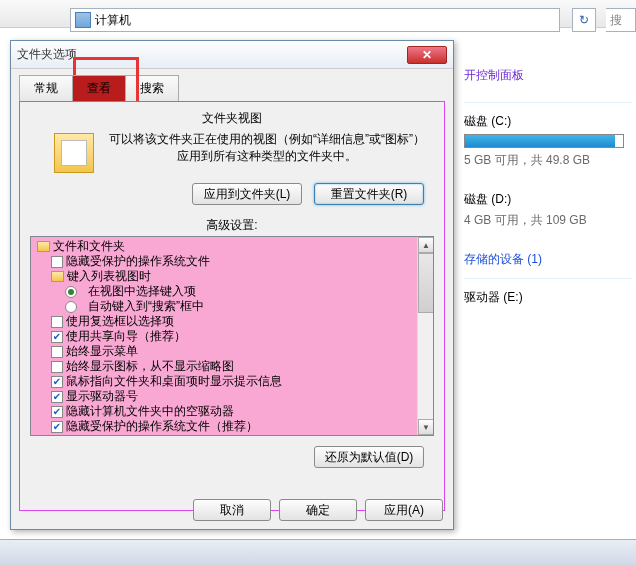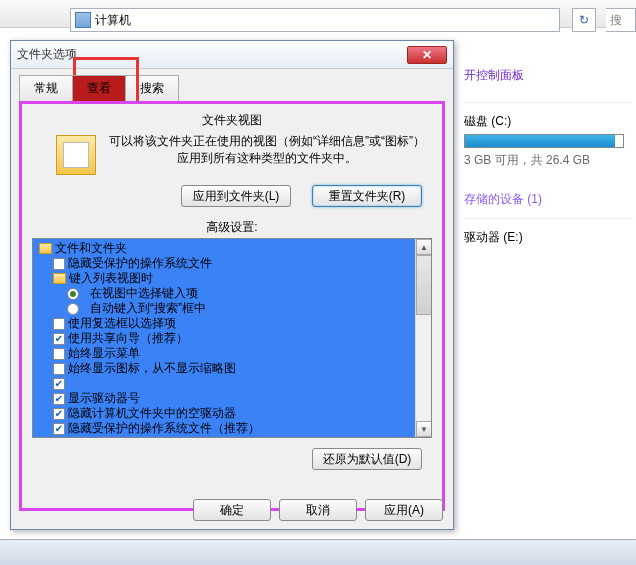--- a/index.html
+++ b/index.html
@@ -11,45 +11,45 @@
 .refresh-btn { position: absolute; top: 8px; right: 40px; width: 24px; height: 24px; border: 1px solid #a7b2c0; background: #fff; display: flex; align-items: center; justify-content: center; color: #2a5db0; }
 .search-box { position: absolute; top: 8px; right: 0; width: 30px; height: 24px; border: 1px solid #a7b2c0; border-left: none; background: #fff; display: flex; align-items: center; padding: 0 4px; color: #888; }
 
 .right-panel { position: absolute; top: 55px; left: 460px; right: 0; bottom: 0; padding: 8px 4px; }
 .ctrl-link { color: #6d28d9; margin: 4px 0 18px 0; }
 .disk-block { margin-bottom: 22px; }
 .disk-label { color: #000; margin-bottom: 4px; }
 .disk-bar { width: 160px; height: 14px; border: 1px solid #888; background: #fff; position: relative; margin-bottom: 4px; }
 .disk-fill { position: absolute; top: 0; left: 0; height: 100%; background: linear-gradient(#3fb6ea,#1d8cd0); }
 .disk-info { color: #6a6a6a; }
-.dev-header { color: #8b5cf6; margin: 14px 0 10px 0; }
+.dev-header { color: #1d4ed8; margin: 14px 0 10px 0; }
 .divider-line { border-top: 1px solid #e6eef8; margin: 4px 0 10px 0; }
 
 .dialog { position: absolute; top: 40px; left: 10px; width: 444px; height: 490px; background: #f0f0f0; border: 1px solid #6b8aaa; box-shadow: 2px 2px 6px rgba(0,0,0,.3); text-align: center; }
 .titlebar { height: 28px; background: linear-gradient(#fdfdfd,#e8eef6); display: flex; align-items: center; justify-content: space-between; padding: 0 6px; border-bottom: 1px solid #ccc; }
 .title-text { color: #333; }
 .close-btn { width: 40px; height: 18px; background: linear-gradient(#e78, #c9302c); border: 1px solid #a02622; border-radius: 2px; color: #fff; display: flex; align-items: center; justify-content: center; font-weight: bold; font-size: 11px; }
 
 .tabs { display: flex; margin: 6px 0 0 8px; position: relative; }
 .tab { padding: 4px 14px; border: 1px solid #aaa; background: linear-gradient(#fafafa,#e8e8e8); border-bottom: none; margin-right: -1px; position: relative; cursor: default; }
 .tab.active { background: #b91c1c; z-index: 3; }
 .tab-highlight { position: absolute; border: 3px solid #e73434; top: -18px; left: 54px; width: 66px; height: 54px; pointer-events: none; }
-.tab-content { border: 3px solid #d946ef; margin: 0 8px; height: 410px; background: #f0f0f0; padding: 8px 10px; position: relative; }
+.tab-content { border: 1px solid #d946ef; margin: 0 8px; height: 410px; background: #f0f0f0; padding: 8px 10px; position: relative; }
 
 .section-label { margin-bottom: 2px; }
 .view-row { display: flex; }
 .folder-ico { width: 40px; height: 40px; margin: 4px 6px 4px 24px; background: linear-gradient(#ffe9a8,#f4c54b); border: 1px solid #cc9a1f; position: relative; }
 .folder-ico::after { content:""; position:absolute; inset:6px; background:#fff; border:1px solid #bbb; }
 .view-desc { flex: 1; padding: 2px 4px; line-height: 1.4; }
-.btn-row { display: flex; justify-content: flex-end; gap: 21px; margin: 6px 10px 10px 0; }
+.btn-row { display: flex; justify-content: flex-end; gap: 12px; margin: 6px 10px 10px 0; }
 .win-btn { min-width: 110px; height: 22px; border: 1px solid #8a8a8a; background: linear-gradient(#fdfdfd,#e3e3e3); border-radius: 3px; padding: 0 8px; display: flex; align-items: center; justify-content: center; cursor: default; }
 .win-btn.hl { border: 1px solid #3c7fb1; box-shadow: 0 0 2px #6fb7e8 inset, 0 0 3px #6fb7e8; }
 
 .adv-label { margin: 12px 0 2px 0; }
-.tree-box { border: 1px solid #828790; background: #3b82f6; height: 200px; overflow: hidden; padding: 2px 0 2px 6px; position: relative; }
+.tree-box { border: 1px solid #828790; background: #f9a8d4; height: 200px; overflow: hidden; padding: 2px 0 2px 6px; position: relative; }
 .tree-scrollbar { position: absolute; right: 0; top: 0; bottom: 0; width: 16px; background: #f0f0f0; border-left: 1px solid #ddd; }
 .sb-btn { width: 16px; height: 16px; background: linear-gradient(#fdfdfd,#dcdcdc); border: 1px solid #aaa; display:flex; align-items:center; justify-content:center; font-size:8px; color:#555;}
 .sb-thumb { position: absolute; top: 16px; left: 0; width: 16px; height: 60px; background: linear-gradient(#e8e8e8,#cfcfcf); border: 1px solid #aaa; }
 .sb-btn.bottom { position:absolute; bottom:0; }
 
 .tree-item { display: flex; align-items: center; height: 15px; line-height: 15px; white-space: nowrap; }
 .ind1 { padding-left: 14px; } .ind2 { padding-left: 28px; gap: 8px; }
 .folder-small { width: 13px; height: 11px; background: linear-gradient(#ffe9a8,#f4c54b); border: 1px solid #cc9a1f; margin-right: 3px; }
 .cb { width: 12px; height: 12px; border: 1px solid #888; margin-right: 3px; background: #fff; display:inline-flex; align-items:center; justify-content:center; font-size:10px; color:#1160c9; line-height:1; }
 .rb { width: 12px; height: 12px; border: 1px solid #888; border-radius: 50%; margin-right: 3px; background: #fff; display:inline-flex; align-items:center; justify-content:center; }
@@ -79,21 +79,25 @@
 </div>
 
 <div class="right-panel">
   <div class="ctrl-link">开控制面板</div>
   <div class="divider-line"></div>
   <div class="disk-block">
     <div class="disk-label">磁盘 (C:)</div>
     <div class="disk-bar">
         <div class="disk-fill" style="width:95%"></div>
       </div>
-    <div class="disk-info">3 GB 可用，共 26.4 GB</div>
+    <div class="disk-info">5 GB 可用，共 49.8 GB</div>
+  </div>
+  <div class="disk-block">
+    <div class="disk-label">磁盘 (D:)</div>
+    <div class="disk-info">4 GB 可用，共 109 GB</div>
   </div>
   <div class="dev-header">存储的设备 (1)</div>
   <div class="divider-line"></div>
   <div class="disk-block">
     <div class="disk-label">驱动器 (E:)</div>
   </div>
 </div>
 
 <div class="dialog">
   <div class="titlebar">
@@ -155,20 +159,21 @@
           <div class="tree-item ind1">
             <span class="cb"></span>
             <span>始终显示菜单</span>
           </div>
           <div class="tree-item ind1">
             <span class="cb"></span>
             <span>始终显示图标，从不显示缩略图</span>
           </div>
           <div class="tree-item ind1">
             <span class="cb">✔</span>
+            <span>鼠标指向文件夹和桌面项时显示提示信息</span>
           </div>
           <div class="tree-item ind1">
             <span class="cb">✔</span>
             <span>显示驱动器号</span>
           </div>
           <div class="tree-item ind1">
             <span class="cb">✔</span>
             <span>隐藏计算机文件夹中的空驱动器</span>
           </div>
           <div class="tree-item ind1">
@@ -182,19 +187,19 @@
         <div class="sb-btn bottom">▼</div>
       </div>
     </div>
 
     <div class="restore-row">
       <div class="win-btn">还原为默认值(D)</div>
     </div>
   </div>
 
   <div class="footer">
+    <div class="win-btn">取消</div>
     <div class="win-btn">确定</div>
-    <div class="win-btn">取消</div>
     <div class="win-btn">应用(A)</div>
   </div>
 </div>
 
 <div class="taskbar"></div>
 
 </body></html>

